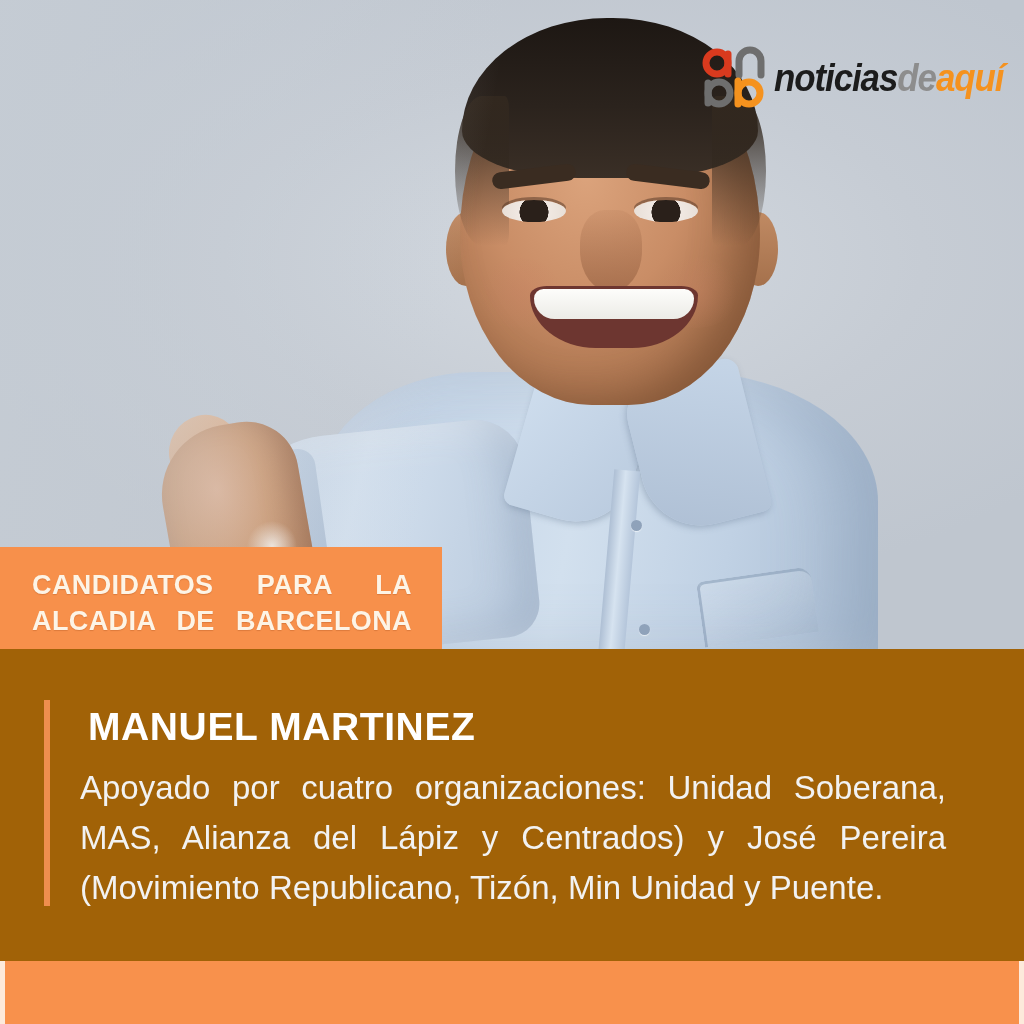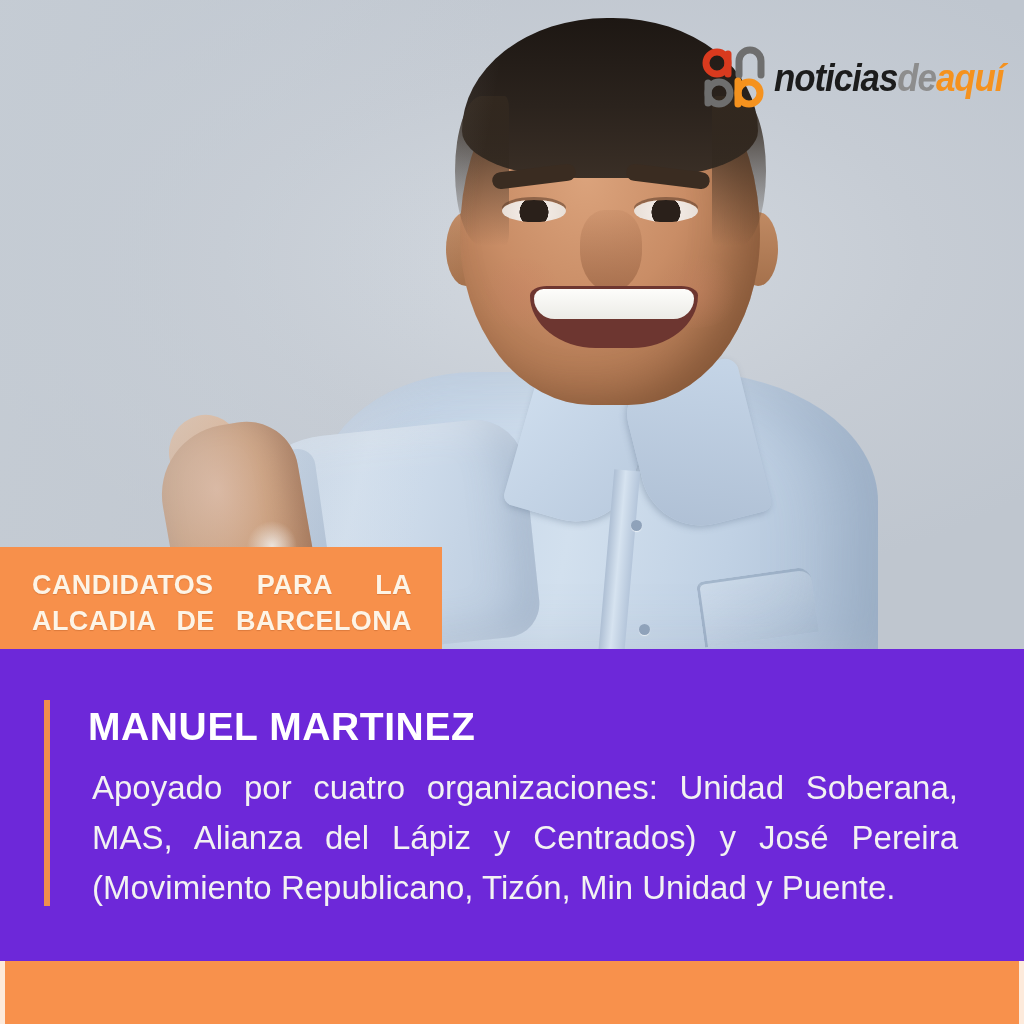--- a/index.html
+++ b/index.html
@@ -212,41 +212,40 @@
     text-align-last:left;
     text-shadow:0 1px 1px rgba(140,60,15,.25);
     width:100%;
     margin-top:48px;
   }
   #kicker-text::after{ content:""; display:inline-block; width:100%; }
 
   
   #body-block{
     position:absolute; left:0; top:649px; width:1024px; height:312px;
-    background:#6d28d9;
+    background:#a16207;
   }
   #accent-bar{
     position:absolute; left:44px; top:51px; width:6px; height:206px;
     background:#ef8e4e;
   }
   #name{
     position:absolute; left:88px; top:56px;
     color:#ffffff;
     font-size:39px; font-weight:bold;
     letter-spacing:.6px;
     white-space:nowrap;
   }
   #paragraph{
     position:absolute; left:80px; top:114px; width:866px;
     color:#f2f2f2;
     font-size:33px;
     line-height:1.52;
     text-align:justify;
     text-align-last:left;
-    margin-left:12px;
   }
 
   
   #footer-bar{
     position:absolute; left:0; top:961px; width:1024px; height:63px;
     background:#f8914c;
     border-left:5px solid #fdeadb;
     border-right:5px solid #fdeadb;
   }
 </style>

